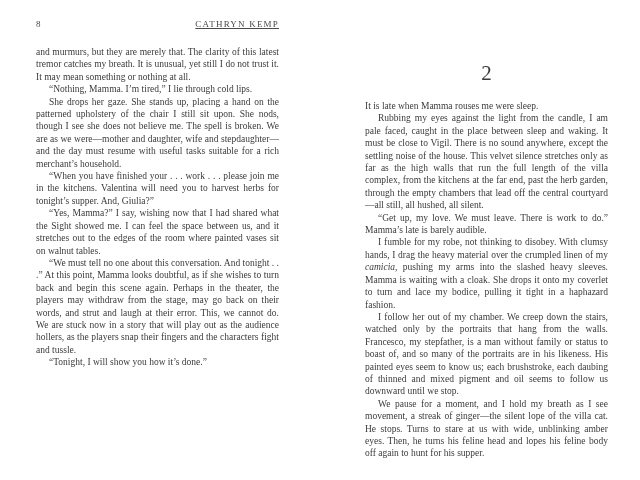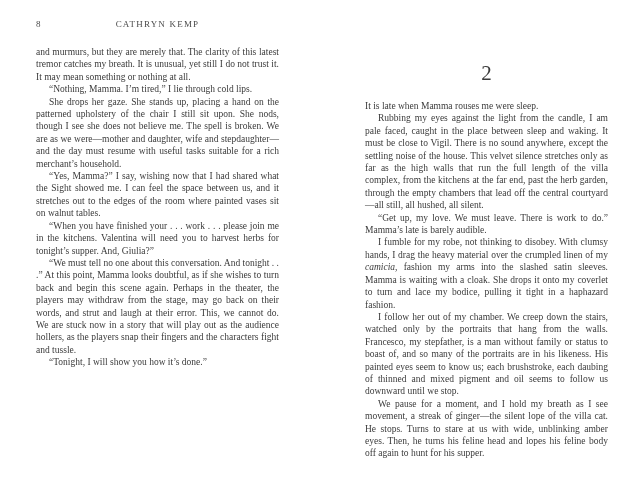--- a/index.html
+++ b/index.html
@@ -33,23 +33,24 @@
     color: #555555;
   }
   .folio {
     position: absolute;
     left: 0;
     top: 0;
     color: #4a4a4a;
   }
   .running-head {
     display: block;
-    text-align: center;
+    text-align: right;
     letter-spacing: 1.2px;
     color: #4a4a4a;
+    text-decoration: underline;
   }
 
   .chapter-number {
     position: absolute;
     top: 61px;
     left: 0;
     right: 0;
     text-align: center;
     font-size: 21px;
     color: #3a3a3a;
@@ -78,32 +79,32 @@
 
   <div class="page page-left">
     <div class="page-header">
       <span class="folio">8</span>
       <span class="running-head">CATHRYN KEMP</span>
     </div>
     <div class="page-body body-left">
         <p class="para"><span>and murmurs, but they are merely that. The clarity of this latest tremor catches my breath. It is unusual, yet still I do not trust it. It may mean something or nothing at all.</span></p>
         <p class="para indent"><span>“Nothing, Mamma. I’m tired,” I lie through cold lips.</span></p>
         <p class="para indent"><span>She drops her gaze. She stands up, placing a hand on the patterned upholstery of the chair I still sit upon. She nods, though I see she does not believe me. The spell is broken. We are as we were—mother and daughter, wife and stepdaughter—and the day must resume with useful tasks suitable for a rich merchant’s household.</span></p>
+        <p class="para indent"><span>“When you have finished your . . . work . . . please join me in the kitchens. Valentina will need you to harvest herbs for tonight’s supper. And, Giulia?”</span></p>
         <p class="para indent"><span>“Yes, Mamma?” I say, wishing now that I had shared what the Sight showed me. I can feel the space between us, and it stretches out to the edges of the room where painted vases sit on walnut tables.</span></p>
-        <p class="para indent"><span>“When you have finished your . . . work . . . please join me in the kitchens. Valentina will need you to harvest herbs for tonight’s supper. And, Giulia?”</span></p>
         <p class="para indent"><span>“We must tell no one about this conversation. And tonight . . .” At this point, Mamma looks doubtful, as if she wishes to turn back and begin this scene again. Perhaps in the theater, the players may withdraw from the stage, may go back on their words, and strut and laugh at their error. This, we cannot do. We are stuck now in a story that will play out as the audience hollers, as the players snap their fingers and the characters fight and tussle.</span></p>
         <p class="para indent"><span>“Tonight, I will show you how it’s done.”</span></p>
       </div>
   </div>
 
   <div class="page page-right">
     <div class="chapter-number">2</div>
     <div class="page-body body-right">
         <p class="para"><span>It is late when Mamma rouses me were sleep.</span></p>
         <p class="para indent"><span>Rubbing my eyes against the light from the candle, I am pale faced, caught in the place between sleep and waking. It must be close to Vigil. There is no sound anywhere, except the settling noise of the house. This velvet silence stretches only as far as the high walls that run the full length of the villa complex, from the kitchens at the far end, past the herb garden, through the empty chambers that lead off the central courtyard—all still, all hushed, all silent.</span></p>
         <p class="para indent"><span>“Get up, my love. We must leave. There is work to do.” Mamma’s late is barely audible.</span></p>
-        <p class="para indent"><span>I fumble for my robe, not thinking to disobey. With clumsy hands, I drag the heavy material over the crumpled linen of my </span><span class="em">camicia</span><span>, fashion my arms into the slashed satin sleeves. Mamma is waiting with a cloak. She drops it onto my coverlet to turn and lace my bodice, pulling it tight in a haphazard fashion.</span></p>
+        <p class="para indent"><span>I fumble for my robe, not thinking to disobey. With clumsy hands, I drag the heavy material over the crumpled linen of my </span><span class="em">camicia</span><span>, pushing my arms into the slashed heavy sleeves. Mamma is waiting with a cloak. She drops it onto my coverlet to turn and lace my bodice, pulling it tight in a haphazard fashion.</span></p>
         <p class="para indent"><span>I follow her out of my chamber. We creep down the stairs, watched only by the portraits that hang from the walls. Francesco, my stepfather, is a man without family or status to boast of, and so many of the portraits are in his likeness. His painted eyes seem to know us; each brushstroke, each daubing of thinned and mixed pigment and oil seems to follow us downward until we stop.</span></p>
         <p class="para indent"><span>We pause for a moment, and I hold my breath as I see movement, a streak of ginger—the silent lope of the villa cat. He stops. Turns to stare at us with wide, unblinking amber eyes. Then, he turns his feline head and lopes his feline body off again to hunt for his supper.</span></p>
       </div>
   </div>
 
 </div>
 
 </body></html>

